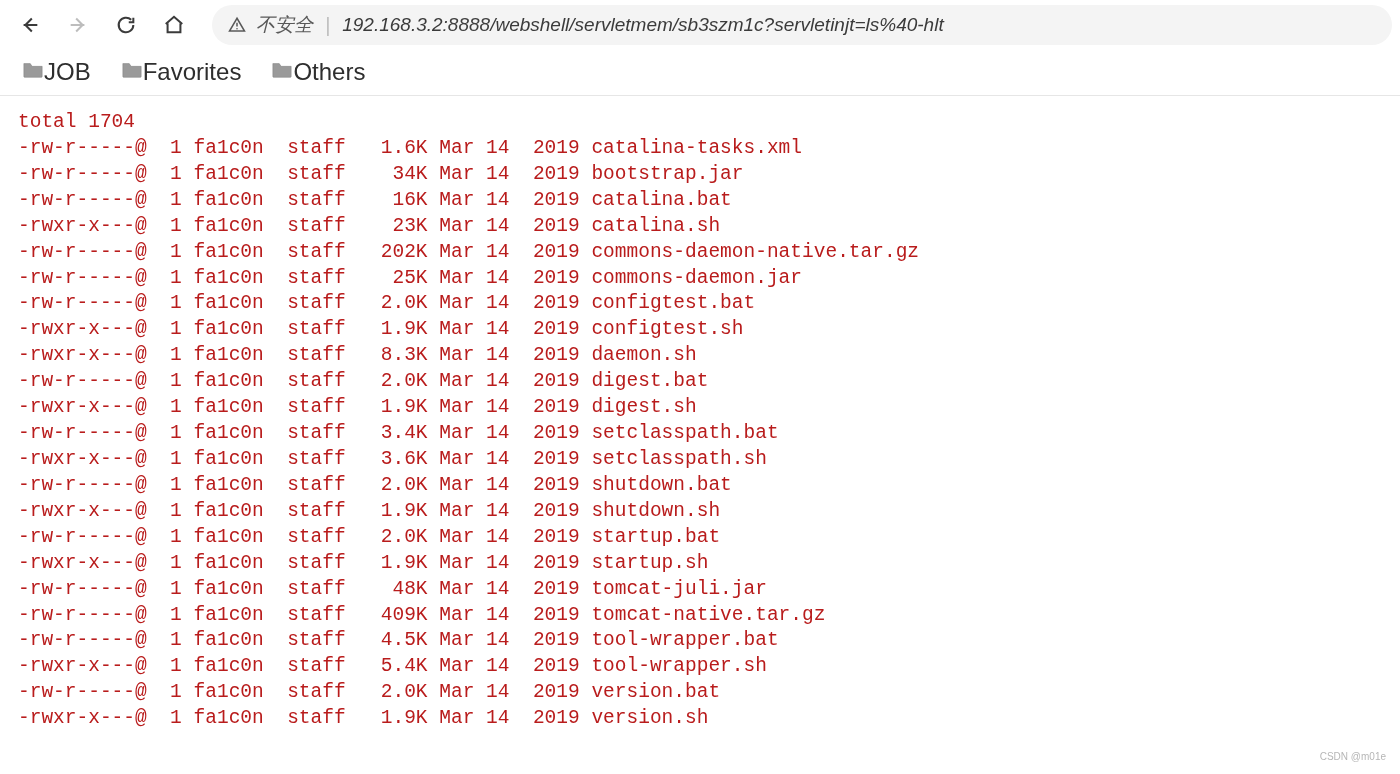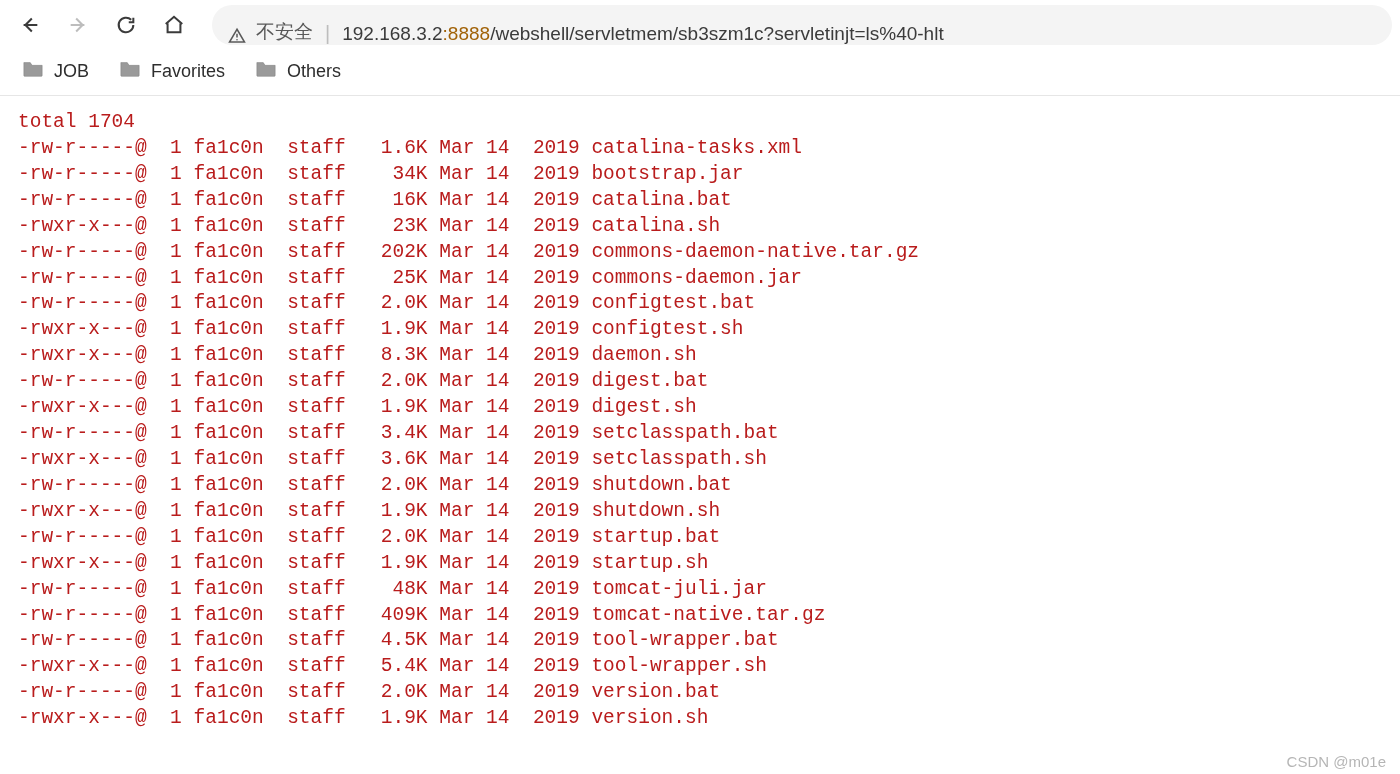--- a/index.html
+++ b/index.html
@@ -29,65 +29,65 @@
       border-radius: 4px;
     }
     .nav-btn.disabled { color: #bdbdbd; cursor: default; }
     .nav-btn svg { width: 22px; height: 22px; stroke: currentColor; fill: none; stroke-width: 2.2; }
     .address-box {
       flex: 1;
       height: 40px;
       background: #f4f4f4;
       border-radius: 20px;
       display: flex;
-      align-items: flex-end;
+      align-items: center;
       padding: 0 16px;
       margin-left: 12px;
       gap: 10px;
       color: #595959;
       font-size: 19px;
+      font-style: italic;
     }
     .warn-icon { display:flex; align-items:center; color:#595959; }
     .warn-icon svg { width:18px; height:18px; }
     .sec-label { font-size: 19px; color:#595959; }
     .divider-v { color:#bdbdbd; font-size:20px; margin:0 2px; }
     .url-host { color:#3b3b3b; }
-    .url-port { color:#a16207; }
+    .url-port { color:#404040; }
     .url-path { color:#3b3b3b; }
     .bookmarks {
       display: flex;
       align-items: center;
       gap: 30px;
       padding: 8px 22px 10px 22px;
       height: 46px;
       border-bottom: 1px solid #e6e6e6;
     }
     .bm-item {
       display: flex;
       align-items: center;
-      gap: 10px;
       color: #2e2e2e;
-      font-size: 18px;
+      font-size: 24px;
       cursor: pointer;
     }
     .folder-icon svg { width: 22px; height: 20px; fill:#9a9a9a; stroke:#777; stroke-width:0.5; }
     .content {
       padding: 14px 18px 0 18px;
       font-family: "Courier New", Courier, monospace;
       font-size: 19.5px;
       line-height: 1.33;
       color: #b91c1c;
       white-space: pre;
     }
     .watermark {
       position: absolute;
       right: 14px;
-      bottom: 4px;
+      bottom: 12px;
       color: rgba(120,120,120,0.55);
-      font-size: 15px;
+      font-size: 10px;
       font-family: Arial, sans-serif;
     }
   </style>
 </head>
 <body>
 
 <div class="toolbar">
   <div class="nav-btn">
     <svg viewBox="0 0 24 24">
         <path d="M14 5l-7 7 7 7M5 12h15"></path>

